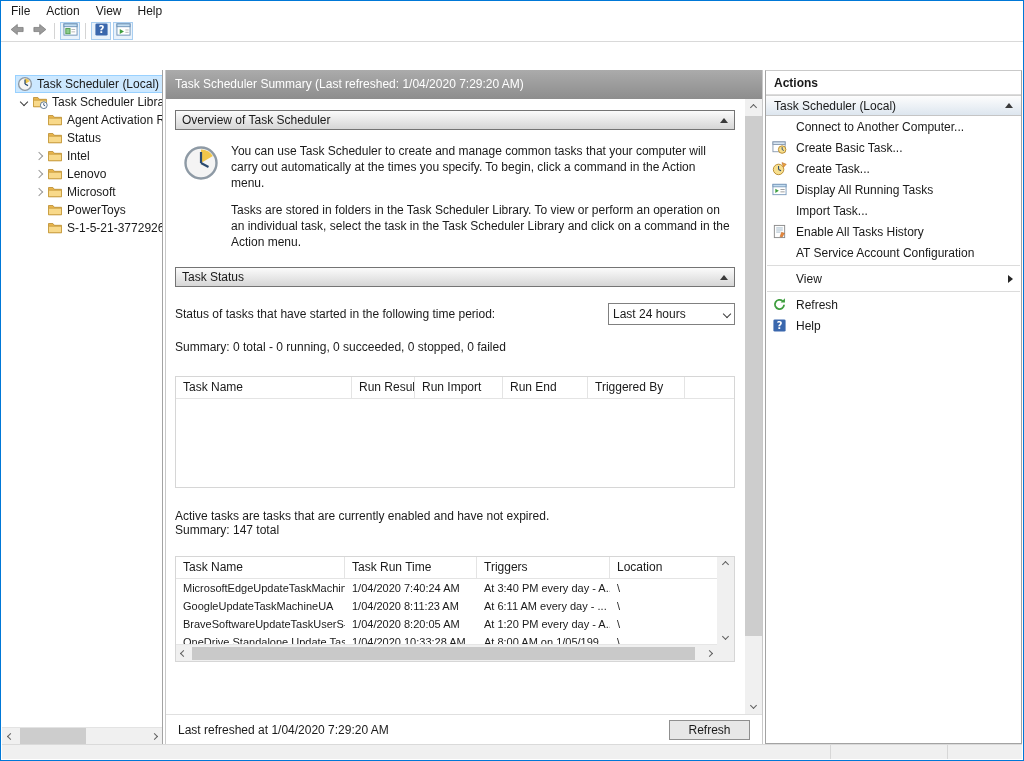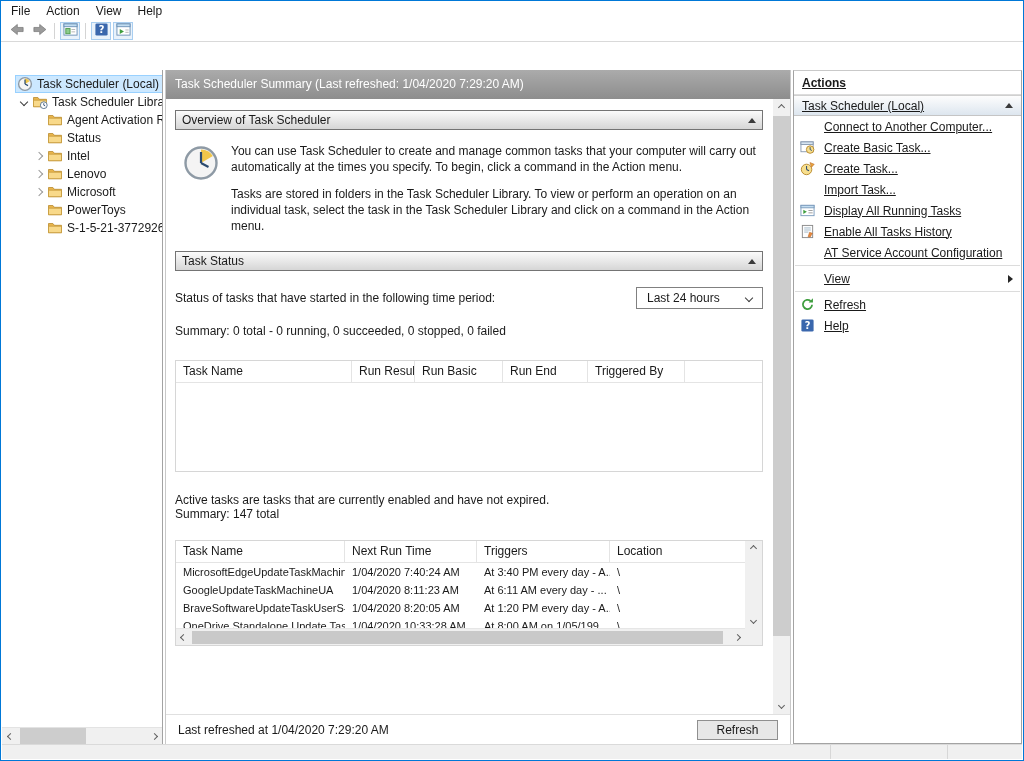--- a/index.html
+++ b/index.html
@@ -67,21 +67,21 @@
   .sec-header { height:20px; border:1px solid #747474; background:linear-gradient(180deg,#fbfbfb,#d6d6d6); display:flex; align-items:center; padding:0 6px; }
   .sec-header .t { flex:1; }
   .sec-collapse { width:16px; display:flex; justify-content:flex-end; }
 
   .overview-body { padding:13px 4px 2px 6px; display:flex; }
   .ov-icon { width:36px; height:36px; flex:0 0 auto; margin:2px 12px 0 2px; }
   .ov-text p { max-width:530px; line-height:16px; margin-bottom:11px; }
 
   .ts-row1 { display:flex; align-items:center; margin-top:16px; }
   .ts-row1 .lbl { flex:1; }
-  .dropdown { width:127px; height:22px; border:1px solid #808080; background:#fff; display:flex; align-items:center; padding:0 10px; }
+  .dropdown { width:127px; height:22px; border:1px solid #808080; background:#fff; display:flex; align-items:center; padding:0 4px; }
   .dropdown .val { flex:1; }
   .ts-summary { margin-top:15px; }
 
   .grid-table { border:1px solid #d6d6d6; background:#fff; position:relative; overflow:hidden; }
   .cols { display:grid; }
   .status-cols { grid-template-columns:176px 63px 88px 85px 97px 1fr; }
   .active-cols { grid-template-columns:169px 132px 133px 1fr; }
   .th { height:21px; line-height:21px; padding-left:7px; border-right:1px solid #e4e4e4; white-space:nowrap; overflow:hidden; background:#fff; }
   .th:last-child { border-right:none; }
   .td { height:18px; line-height:18px; padding-left:7px; font-size:11px; white-space:nowrap; overflow:hidden; }
@@ -92,21 +92,21 @@
   .active-table .scrollzone .arrow { position:absolute; left:0; width:17px; height:15px; display:flex; align-items:center; justify-content:center; }
   .active-table .hscroll { position:absolute; left:0; right:17px; bottom:0; height:17px; background:#f0f0f0; border-top:1px solid #e6e6e6; }
   .hscroll .arrow { position:absolute; top:0; width:15px; height:17px; display:flex; align-items:center; justify-content:center; }
   .hscroll .thumb { position:absolute; top:2px; left:16px; right:22px; height:13px; background:#c9c9c9; }
   .corner { position:absolute; right:0; bottom:0; width:17px; height:17px; background:#f0f0f0; }
 
   .at-desc { margin-top:21px; }
   .at-summary { }
 
   
-  .actions-panel { width:229px; flex:0 0 auto; border:1px solid #a3a3a3; border-top:1px solid #c9c9c9; background:#fff; display:flex; flex-direction:column;text-decoration:underline; }
+  .actions-panel { width:257px; flex:0 0 auto; border:1px solid #a3a3a3; border-top:1px solid #c9c9c9; background:#fff; display:flex; flex-direction:column; }
   .actions-title { height:24px; display:flex; align-items:center; padding-left:8px; font-weight:bold; border-bottom:1px solid #dcdcdc; }
   .actions-group-hdr { height:21px; display:flex; align-items:center; padding:0 8px; background:linear-gradient(180deg,#fdfdfd,#dde6ef); border-top:1px solid #d0d0d0; border-bottom:1px solid #c5c5c5; }
   .actions-group-hdr .t { flex:1; }
   .action-row { height:21px; display:flex; align-items:center; padding:0 8px 0 6px; }
   .a-icon { width:18px; height:16px; flex:0 0 auto; margin-right:6px; display:flex; align-items:center; }
   .a-icon svg { width:15px; height:15px; }
   .a-label { flex:1; white-space:nowrap; overflow:hidden; }
   .action-sep { height:1px; background:#dcdcdc; margin:2px 1px; }
 
   
@@ -324,36 +324,36 @@
             <div class="dropdown">
               <span class="val">Last 24 hours</span>
               <span class="chev chev-down dark"></span>
             </div>
           </div>
           <div class="ts-summary">Summary: 0 total - 0 running, 0 succeeded, 0 stopped, 0 failed</div>
           <div class="grid-table status-table">
             <div class="cols status-cols hdr-row" id="status-head">
                 <div class="th">Task Name</div>
                 <div class="th">Run Result</div>
-                <div class="th">Run Basic</div>
+                <div class="th">Run Import</div>
                 <div class="th">Run End</div>
                 <div class="th">Triggered By</div>
                 <div class="th"></div>
               </div>
           </div>
         </div>
 
         <div class="section" style="margin-top:17px;">
           <div class="at-desc">Active tasks are tasks that are currently enabled and have not expired.</div>
           <div class="at-summary">Summary: 147 total</div>
           <div class="grid-table active-table">
             <div style="margin-right:17px;">
               <div class="cols active-cols hdr-row" id="active-head">
                   <div class="th">Task Name</div>
-                  <div class="th">Next Run Time</div>
+                  <div class="th">Task Run Time</div>
                   <div class="th">Triggers</div>
                   <div class="th">Location</div>
                 </div>
               <div id="active-body">
                   <div class="cols active-cols">
                     <div class="td">MicrosoftEdgeUpdateTaskMachine...</div>
                     <div class="td">1/04/2020 7:40:24 AM</div>
                     <div class="td">At 3:40 PM every day - A...</div>
                     <div class="td">\</div>
                   </div>
@@ -450,36 +450,36 @@
               <svg viewBox="0 0 16 16">
                 <circle cx="7" cy="9" r="5.6" fill="#f7df8e" stroke="#b98a2e"></circle>
                 <line x1="7" y1="9" x2="7" y2="5.4" stroke="#2b4a6f" stroke-width="1.1"></line>
                 <line x1="7" y1="9" x2="9.6" y2="10.4" stroke="#2b4a6f" stroke-width="1.1"></line>
                 <path d="M10.6 1.6l4.6 1.8-3 3.4z" fill="#e8a33d" stroke="#b35f1f" stroke-width="0.5"></path>
               </svg>
             </span>
             <span class="a-label">Create Task...</span>
           </div>
           <div class="action-row">
-            <span class="a-icon"></span>
-            <span class="a-label">Import Task...</span>
-          </div>
-          <div class="action-row">
             <span class="a-icon">
               <svg viewBox="0 0 16 16">
                 <rect x="1" y="2.5" width="14" height="11" fill="#fff" stroke="#7d9cbd"></rect>
                 <rect x="1" y="2.5" width="14" height="2.6" fill="#c3ddf1" stroke="#7d9cbd"></rect>
                 <path d="M3.5 7.2l3.8 2.2-3.8 2.2z" fill="#3f9e3f"></path>
                 <line x1="9" y1="8" x2="13.5" y2="8" stroke="#9b9b9b"></line>
                 <line x1="9" y1="10.5" x2="13.5" y2="10.5" stroke="#9b9b9b"></line>
               </svg>
             </span>
             <span class="a-label">Display All Running Tasks</span>
           </div>
           <div class="action-row">
+            <span class="a-icon"></span>
+            <span class="a-label">Import Task...</span>
+          </div>
+          <div class="action-row">
             <span class="a-icon">
               <svg viewBox="0 0 16 16">
                 <rect x="2.5" y="1.5" width="11" height="13" fill="#fdfdfd" stroke="#8a8a8a"></rect>
                 <line x1="4.5" y1="4.2" x2="11.5" y2="4.2" stroke="#9fb6c8"></line>
                 <line x1="4.5" y1="6.4" x2="11.5" y2="6.4" stroke="#9fb6c8"></line>
                 <line x1="4.5" y1="8.6" x2="9" y2="8.6" stroke="#9fb6c8"></line>
                 <path d="M8.6 13.6l1.6-4.8 3.1 1.1-2.4 4z" fill="#e8893d" stroke="#b35f1f" stroke-width="0.5"></path>
               </svg>
             </span>
             <span class="a-label">Enable All Tasks History</span>

